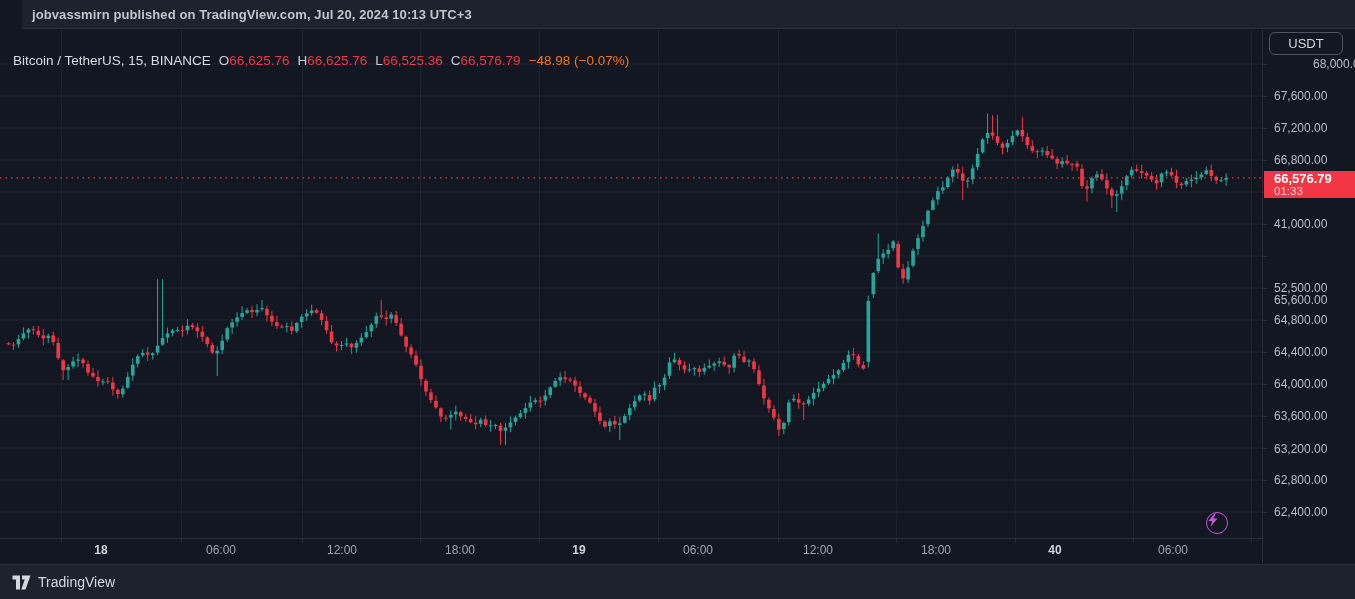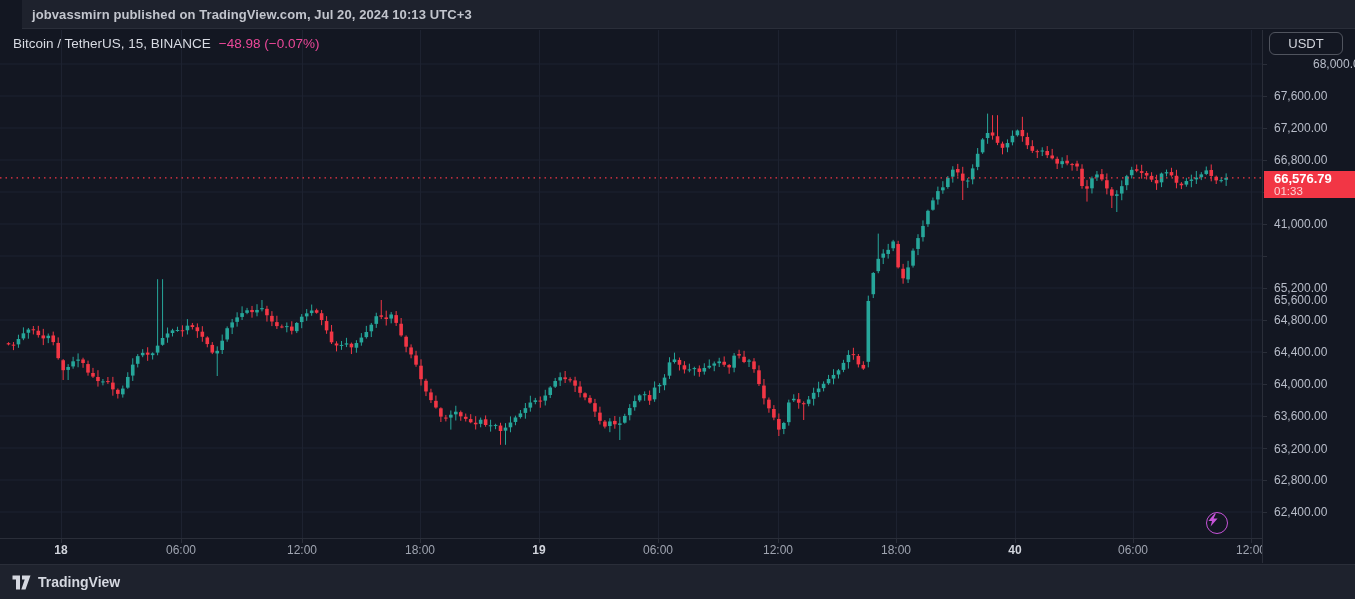--- a/index.html
+++ b/index.html
@@ -14,42 +14,42 @@
     display:flex; align-items:center; padding-left:10px;margin-left:22px;
   }
   .topbar .attr { font-size:13px; font-weight:700; color:#c2c5cd; letter-spacing:.1px; }
 
   .chart-pane {
     position:absolute; left:0; top:30px; width:1262px; height:508px; overflow:hidden;
   }
   .chart-pane svg { position:absolute; left:0; top:0; }
 
   .legend {
-    position:absolute; left:13px; top:6px; display:flex; align-items:center; gap:8px;
+    position:absolute; left:13px; top:23px; display:flex; align-items:center; gap:8px;
     font-size:13.5px; color:#d1d4dc; white-space:nowrap; z-index:5;
   }
   .legend .sym { color:#d8dbe3; }
   .legend .ohlc { display:flex; gap:8px; }
   .legend .pair .k { color:#c7cbd7; }
   .legend .pair .v { color:#f23645; }
-  .legend .chg { color:#ec4899; }
+  .legend .chg { color:#f97316; }
 
   .lightning {
     position:absolute; left:1206px; top:482px; width:22px; height:22px;
     border:1.7px solid #c653d8; border-radius:50%;
     display:flex; align-items:center; justify-content:center; cursor:pointer;
   }
 
   .time-axis {
     position:absolute; left:0; top:538px; width:1262px; height:25px;
     border-top:1px solid #2a2e39; overflow:hidden; cursor:ew-resize;
   }
   .time-axis .tlabel {
     position:absolute; top:4px; transform:translateX(-50%);
-    font-size:12px; color:#9fa4b0;
+    font-size:12px; color:#9fa4b0;margin-left:40px;
   }
   .time-axis .tlabel.day { color:#d1d4dc; font-weight:700; }
   .time-axis .tick { position:absolute; top:0; width:1px; height:4px; background:#2a2e39; }
 
   .price-axis {
     position:absolute; left:1262px; top:30px; width:93px; height:533px;
     border-left:1px solid #2a2e39; cursor:ns-resize;
   }
   .price-axis .plabel {
     position:absolute; left:11px; font-size:12px; color:#b8bdc9; line-height:16px;
@@ -66,21 +66,21 @@
     padding:1px 0 0 10px; z-index:4;
   }
   .last-price .lp { font-size:13px; font-weight:700; color:#ffffff; line-height:13px; }
   .last-price .cd { font-size:11.5px; color:rgba(255,255,255,.78); line-height:12px; }
 
   .bottombar {
     position:absolute; left:0; top:564px; width:1355px; height:35px;
     background:#1e222d; border-top:1px solid #2a2e39;
     display:flex; align-items:center; padding-left:12px; gap:7px;
   }
-  .bottombar .brand { font-size:14px; font-weight:700; color:#d5d8e0;text-align:right; }
+  .bottombar .brand { font-size:14px; font-weight:400; color:#d5d8e0;text-align:right; }
 </style>
 </head>
 <body>
 
 <div class="topbar">
   <span class="attr">jobvassmirn published on TradingView.com, Jul 20, 2024 10:13 UTC+3</span>
 </div>
 
 <div class="chart-pane">
   <svg id="chart-svg" width="1262" height="508" viewBox="0 30 1262 508">
@@ -600,20 +600,26 @@
       <rect x="1214.410000000005" y="176.75760000000824" width="3.6" height="3.6209999999939555" fill="#f23645"></rect>
       <line x1="1221.180000000005" x2="1221.180000000005" y1="177.32679199999666" y2="182.49740000000224" stroke="#26a69a" stroke-width="1"></line>
       <rect x="1219.380000000005" y="180.15879199999617" width="3.6" height="1" fill="#26a69a"></rect>
       <line x1="1226.150000000005" x2="1226.150000000005" y1="173.34400000000022" y2="185.9290479999967" stroke="#26a69a" stroke-width="1"></line>
       <rect x="1224.3500000000051" y="177.84" width="3.6" height="1.9450479999964614" fill="#26a69a"></rect>
       <line x1="0" x2="1262" y1="177.85680000000053" y2="177.85680000000053" stroke="#f23645" stroke-width="1.4" stroke-dasharray="1.5 4"></line>
     </svg>
 
   <div class="legend">
     <span class="sym">Bitcoin / TetherUS, 15, BINANCE</span>
+    <span class="ohlc" id="ohlc-box">
+        <span class="pair"><span class="k">O</span><span class="v">66,625.76</span></span>
+        <span class="pair"><span class="k">H</span><span class="v">66,625.76</span></span>
+        <span class="pair"><span class="k">L</span><span class="v">66,525.36</span></span>
+        <span class="pair"><span class="k">C</span><span class="v">66,576.79</span></span>
+      </span>
     <span class="chg">−48.98 (−0.07%)</span>
   </div>
 
   <div class="lightning">
     <svg width="12" height="14" viewBox="0 0 12 14">
       <path d="M7.6 0.5 L1.4 8.1 H5.0 L3.6 13.5 L10.6 5.6 H6.6 L8.9 0.5 Z" fill="#c653d8"></path>
     </svg>
   </div>
 </div>
 
@@ -656,21 +662,21 @@
     <div class="plabel" style="top: 90px;">67,200.00</div>
     <div class="ptick" style="top: 129.5px;"></div>
     <div class="plabel" style="top: 122px;">66,800.00</div>
     <div class="ptick" style="top: 161.5px;"></div>
     <div class="plabel" style="top: 154px;">66,400.00</div>
     <div class="ptick" style="top: 193.5px;"></div>
     <div class="plabel" style="top: 186px;">41,000.00</div>
     <div class="ptick" style="top: 225.5px;"></div>
     <div class="plabel" style="top: 218px; margin-top: 44px;">65,600.00</div>
     <div class="ptick" style="top: 257.5px;"></div>
-    <div class="plabel" style="top: 250px;">65,200.00</div>
+    <div class="plabel" style="top: 250px;">52,500.00</div>
     <div class="ptick" style="top: 289.5px;"></div>
     <div class="plabel" style="top: 282px;">64,800.00</div>
     <div class="ptick" style="top: 321.5px;"></div>
     <div class="plabel" style="top: 314px;">64,400.00</div>
     <div class="ptick" style="top: 353.5px;"></div>
     <div class="plabel" style="top: 346px;">64,000.00</div>
     <div class="ptick" style="top: 385.5px;"></div>
     <div class="plabel" style="top: 378px;">63,600.00</div>
     <div class="ptick" style="top: 417.5px;"></div>
     <div class="plabel" style="top: 411px;">63,200.00</div>

